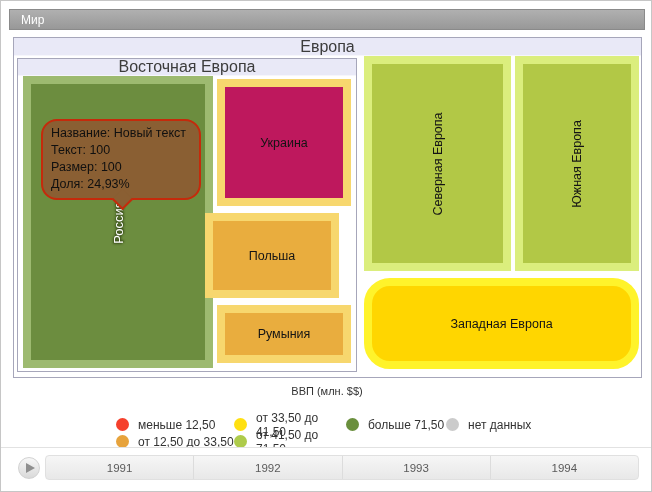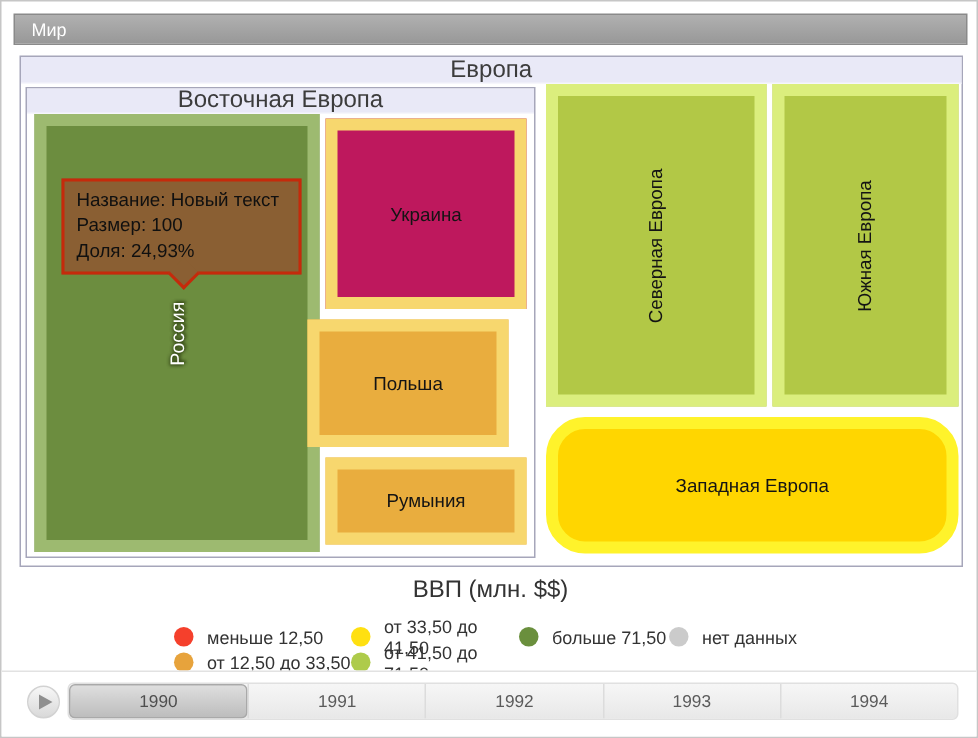--- a/index.html
+++ b/index.html
@@ -28,30 +28,30 @@
   }
   .tile-label{font-size:12.5px;color:#141414;white-space:nowrap;}
   .vlabel{transform:rotate(-90deg);}
   .russia-label{
     color:#ffffff;font-size:13px;
     text-shadow:1px 1px 2px rgba(45,62,15,.95),-1px -1px 2px rgba(45,62,15,.7),0 0 3px rgba(0,0,0,.45);
   }
   
   .tooltip{
     position:absolute;left:40px;top:118px;width:160px;box-sizing:border-box;z-index:20;
-    border:2px solid #c52a0b;border-radius:0;padding:4px 8px 5px 8px;
+    border:2px solid #c52a0b;border-radius:16px;padding:4px 8px 5px 8px;
     font-size:12.5px;line-height:17px;color:#101010;
   }
   .tooltip-pointer{
     position:absolute;left:72px;bottom:-9px;width:13px;height:13px;
     transform:rotate(45deg);border-style:solid;border-width:0 2px 2px 0;
   }
   
   .legend{position:absolute;left:0;top:384px;width:652px;display:flex;flex-direction:column;align-items:center;}
-  .legend-title{font-size:16px;color:#333;height:16px;}
+  .legend-title{font-size:11px;color:#333;height:16px;}
   .legend-grid{
     margin-top:15px;display:grid;grid-auto-flow:column;
     grid-template-rows:17px 17px;grid-template-columns:118px 112px 100px 92px;
   }
   .legend-item{display:flex;align-items:center;font-size:12px;color:#333;}
   .legend-item:nth-child(6){grid-area:1/4;}
   .dot{width:13px;height:13px;border-radius:50%;margin-right:9px;flex:0 0 13px;}
   
   .footer{position:absolute;left:0;top:446px;width:652px;height:45px;border-top:1px solid #e2e2e2;background:#fff;}
   .play-btn{
@@ -121,20 +121,21 @@
   <div class="tile" style="left: 514px; top: 55px; width: 124px; height: 215px; background-color: rgb(178, 200, 70); border-color: rgb(219, 238, 125);">
     <span class="tile-label vlabel">Южная Европа</span>
   </div>
 
   <div class="tile" style="left: 363px; top: 277px; width: 275px; height: 91px; background-color: rgb(255, 214, 0); border-color: rgb(255, 243, 43); border-radius: 26px;">
     <span class="tile-label">Западная Европа</span>
   </div>
 
   <div class="tooltip" style="background-color: rgb(138, 95, 51); border-color: rgb(197, 42, 11);">
     <div>Название: Новый текст</div>
+    <div>Текст: 100</div>
     <div>Размер: 100</div>
     <div>Доля: 24,93%</div>
     <div class="tooltip-pointer" style="background-color: rgb(138, 95, 51); border-color: rgb(197, 42, 11);"></div>
   </div>
 
   <div class="legend">
     <div class="legend-title">ВВП (млн. $$)</div>
     <div class="legend-grid">
       <div class="legend-item">
         <span class="dot" style="background-color: rgb(245, 64, 44);"></span>
@@ -161,21 +162,20 @@
         <span>нет данных</span>
       </div>
     </div>
   </div>
 
   <div class="footer">
     <div class="play-btn">
       <span class="play-tri"></span>
     </div>
     <div class="track">
-      <div class="year selected">1990</div>
       <div class="year">1991</div>
       <div class="year">1992</div>
       <div class="year">1993</div>
       <div class="year">1994</div>
     </div>
   </div>
 
 </div>
 
 </body></html>

